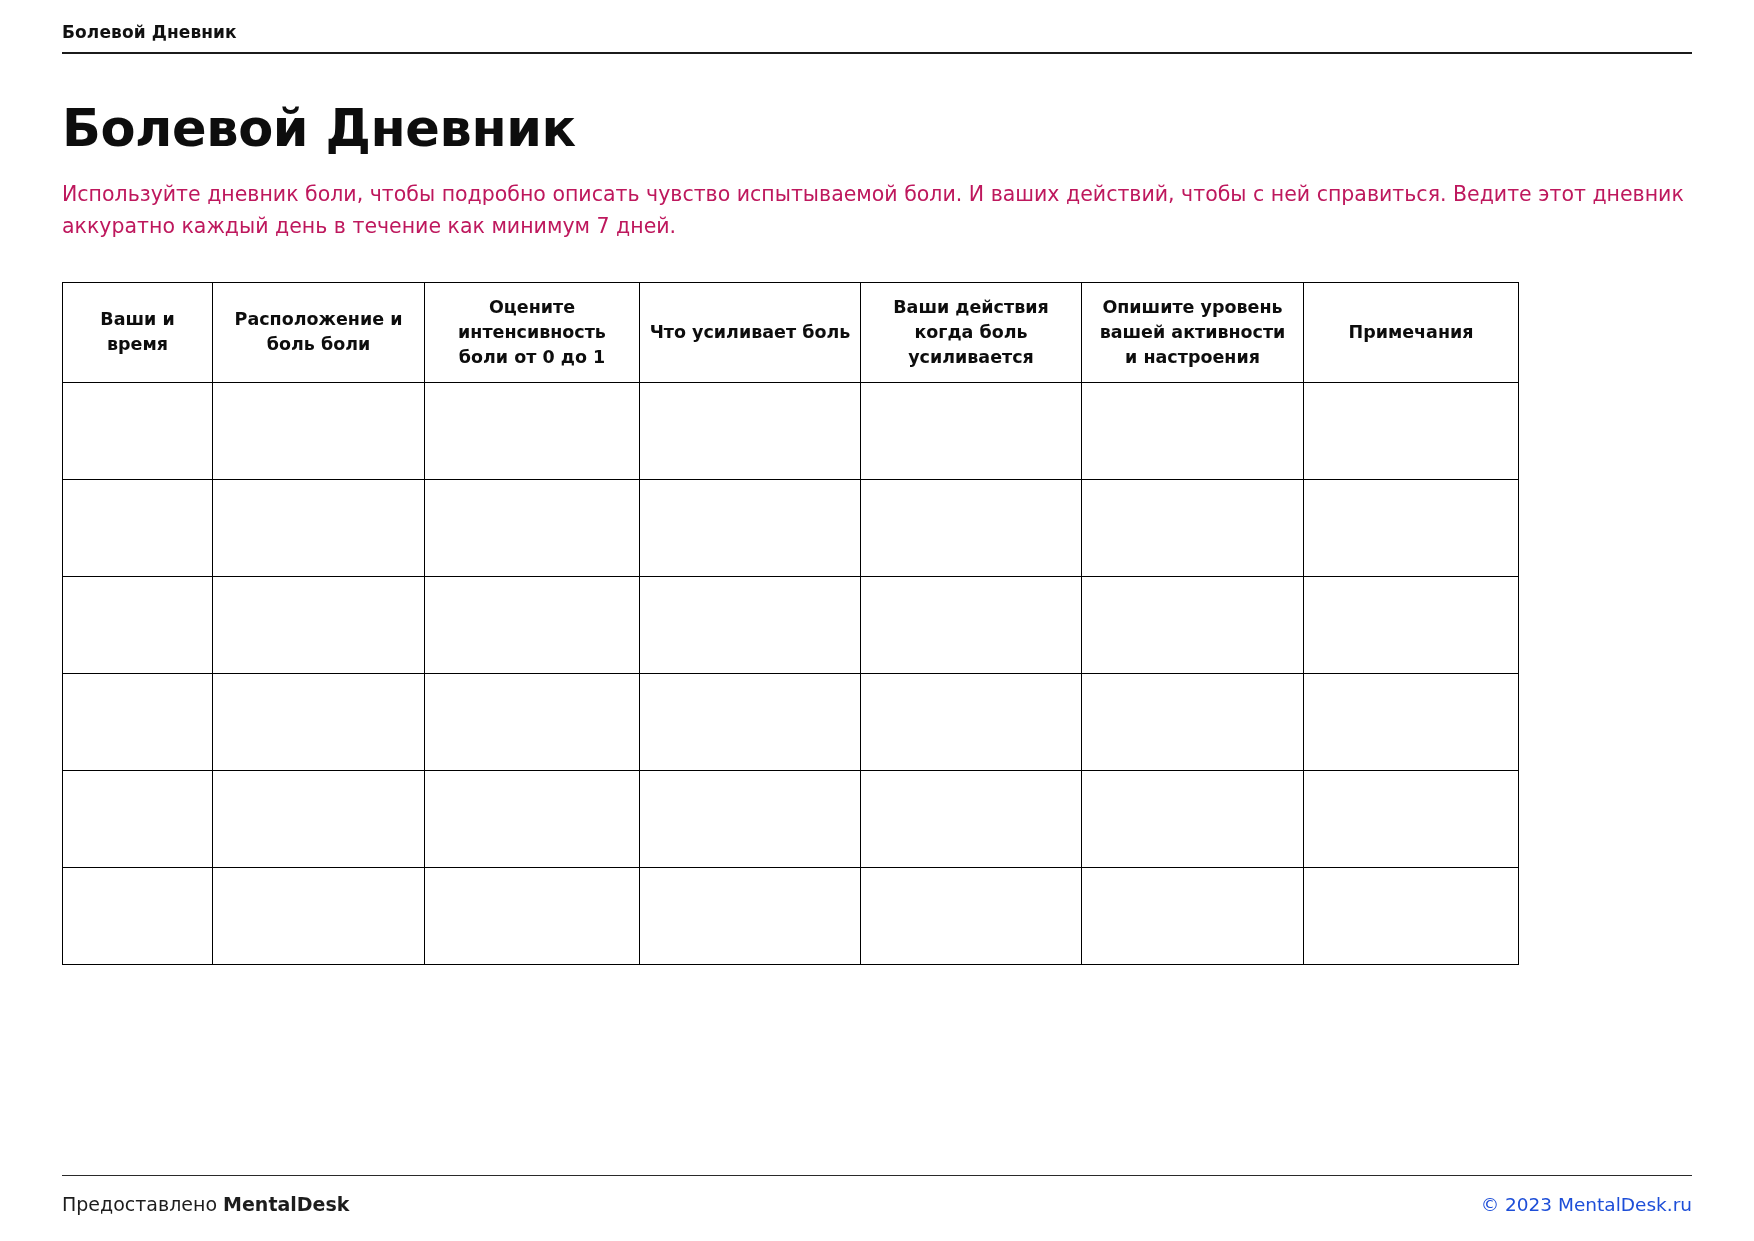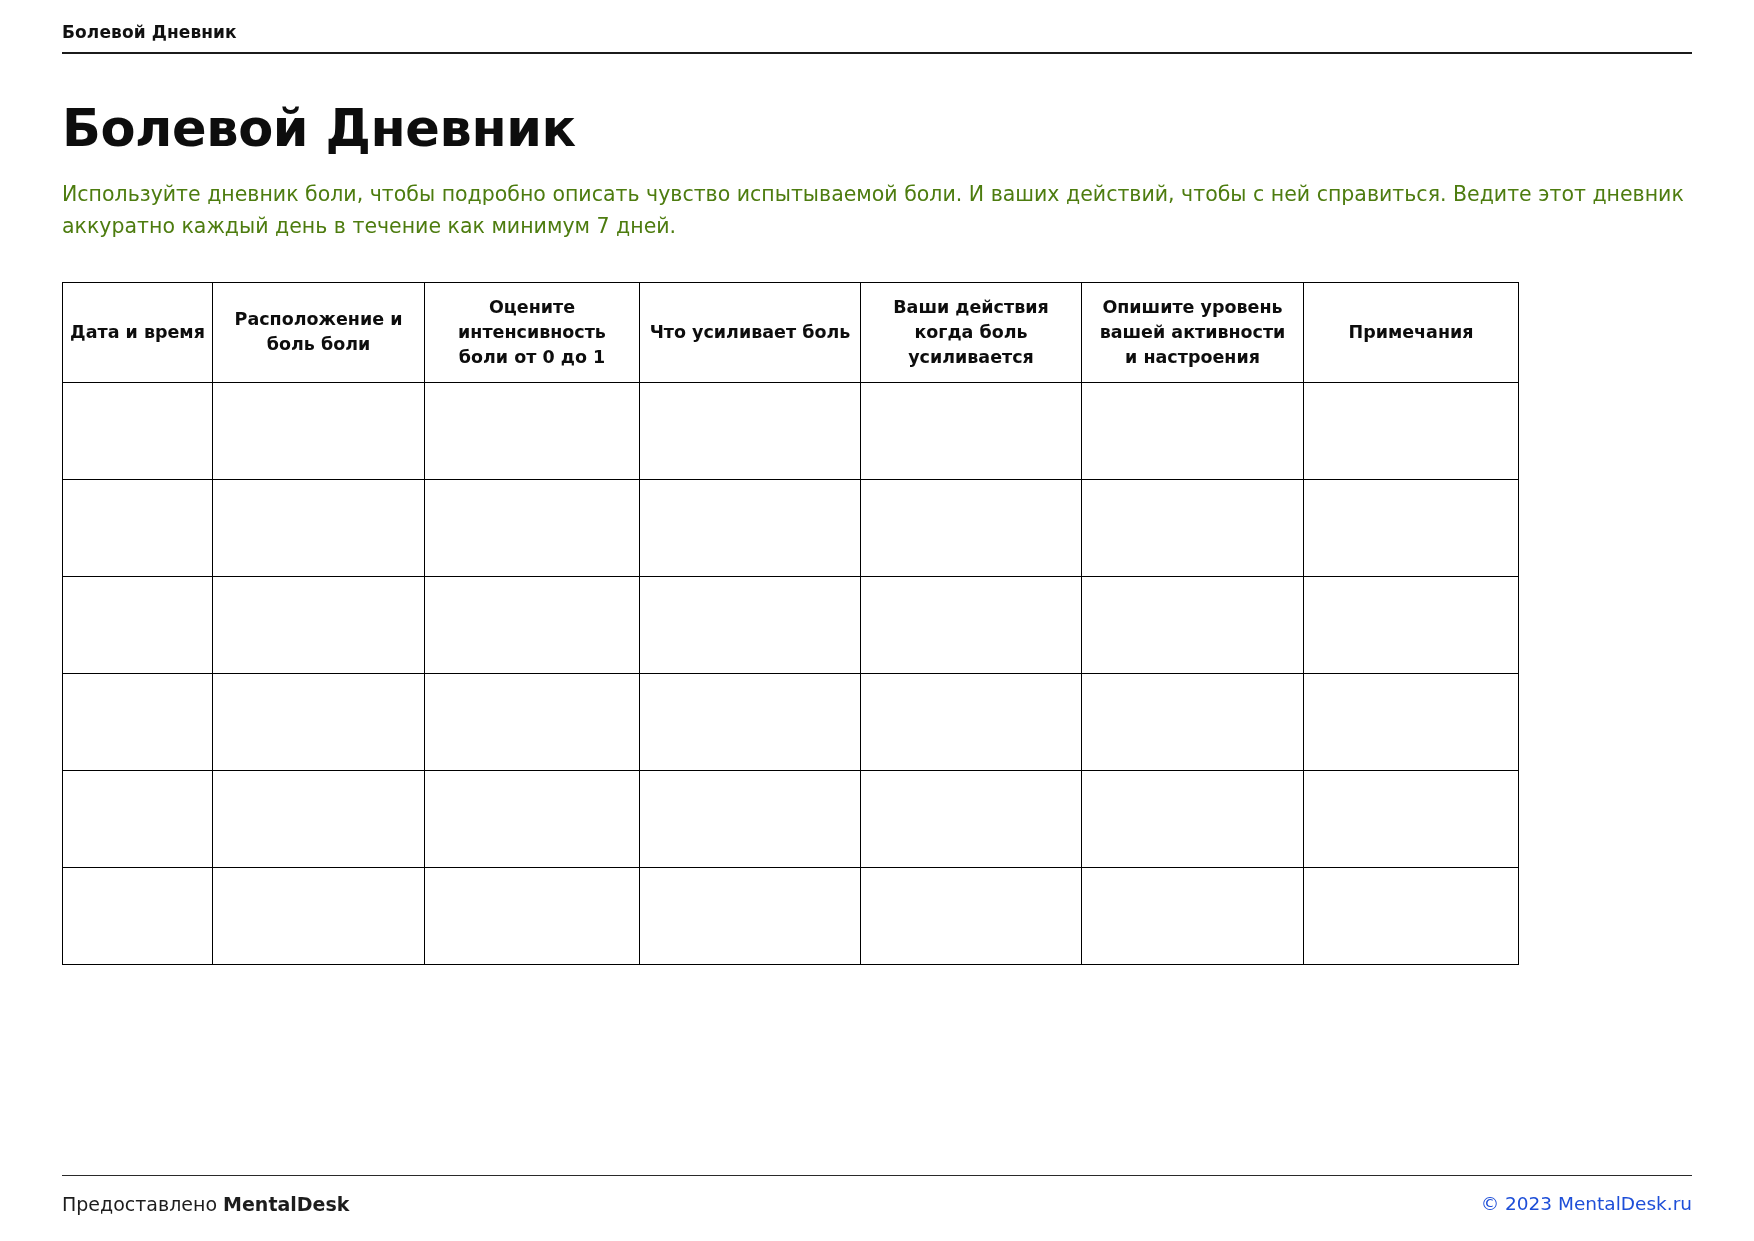--- a/index.html
+++ b/index.html
@@ -50,21 +50,21 @@
     color: #0d0d0d;
   }
 
   
   .intro {
     margin: 0;
     padding-top: 22px;
     font-size: 20.5px;
     font-weight: 400;
     line-height: 1.52;
-    color: #4d7c0f;
+    color: #be185d;
     max-width: 1632px;
   }
 
   
   .table-wrap {
     padding-top: 40px;
   }
   table.diary {
     width: 1456px;
     border-collapse: collapse;
@@ -103,21 +103,21 @@
 
   .th-line { display: block; }
 
   
   .footer-spacer { flex: 1 1 auto; }
   .doc-footer {
     border-top: 1.5px solid #2a2a2a;
     margin-bottom: 26px;
     padding-top: 17px;
     display: flex;
-    align-items: flex-start;
+    align-items: flex-end;
     justify-content: space-between;
     font-size: 19px;
     color: #1d1d1d;
   }
   .footer-left {
     font-weight: 400;
   }
   .footer-brand {
     font-weight: 700;
   }
@@ -145,21 +145,21 @@
           <col class="c1">
           <col class="c2">
           <col class="c3">
         <col class="c4">
           <col class="c5">
           <col class="c6">
       </colgroup>
       <thead>
         <tr id="header-row">
             <th>
-              <span class="th-line">Дата и время</span>
+              <span class="th-line">Ваши и время</span>
             </th>
             <th>
               <span class="th-line">Расположение и</span>
               <span class="th-line">боль боли</span>
             </th>
             <th>
               <span class="th-line">Оцените</span>
               <span class="th-line">интенсивность</span>
               <span class="th-line">боли от 0 до 1</span>
             </th>

